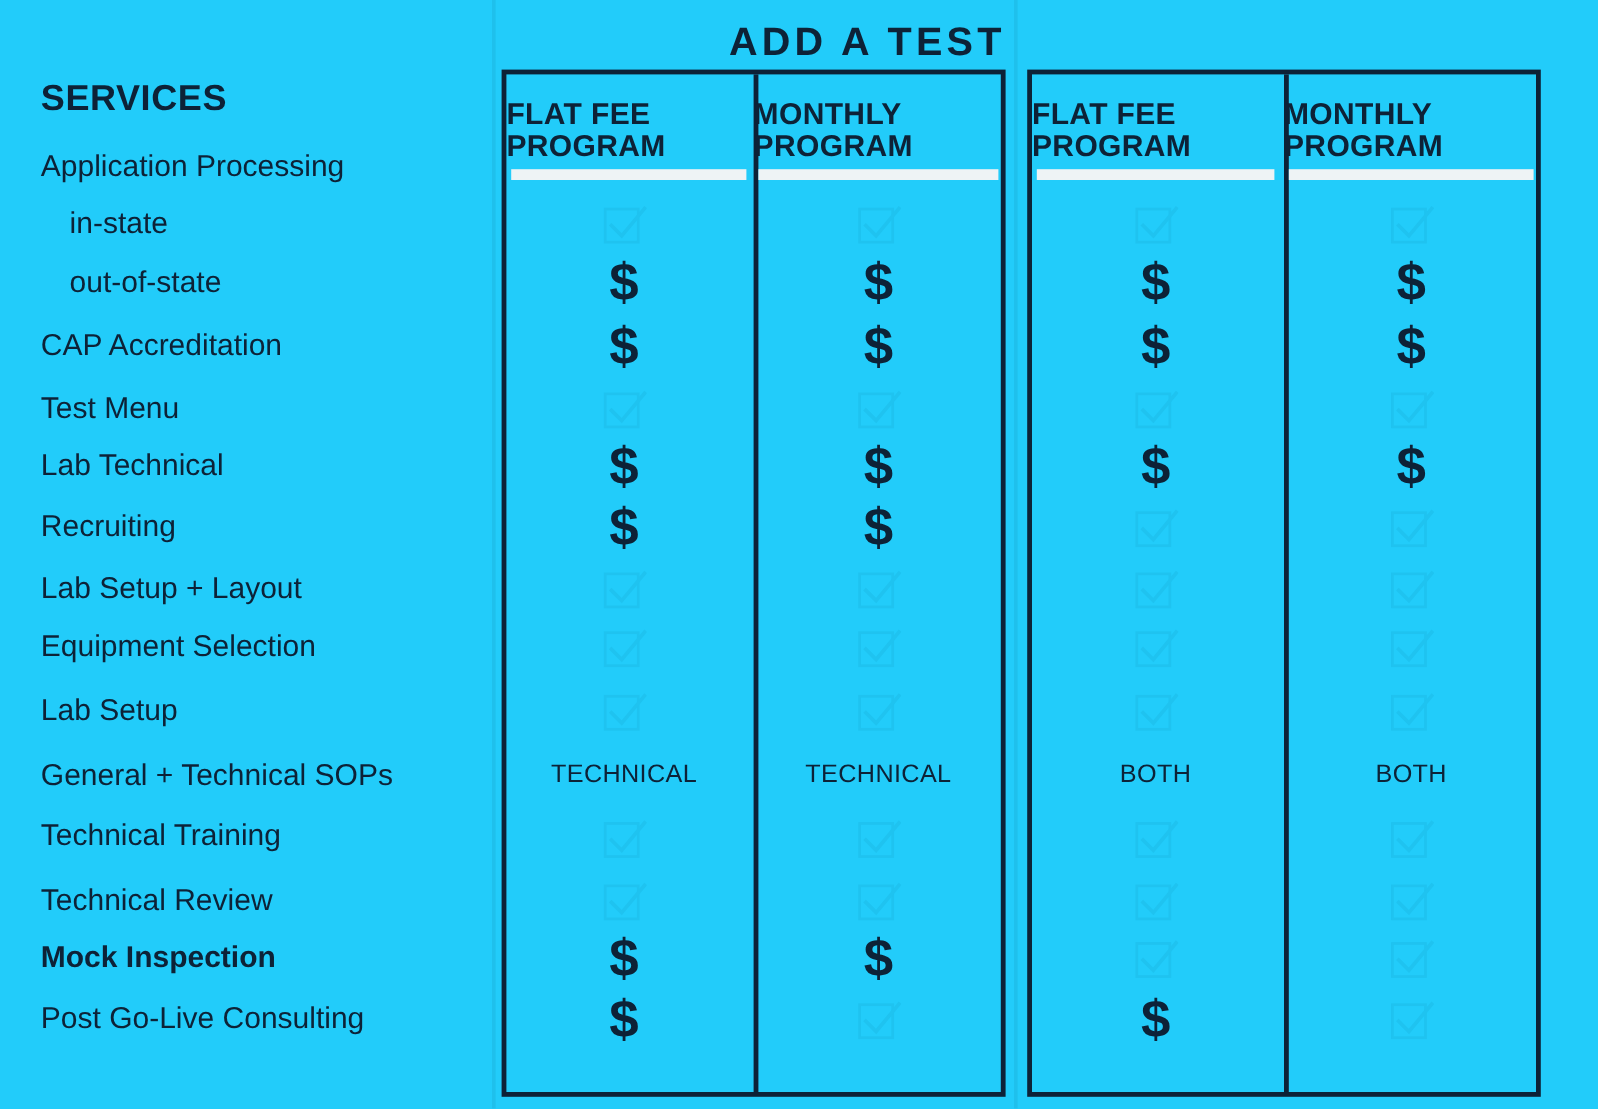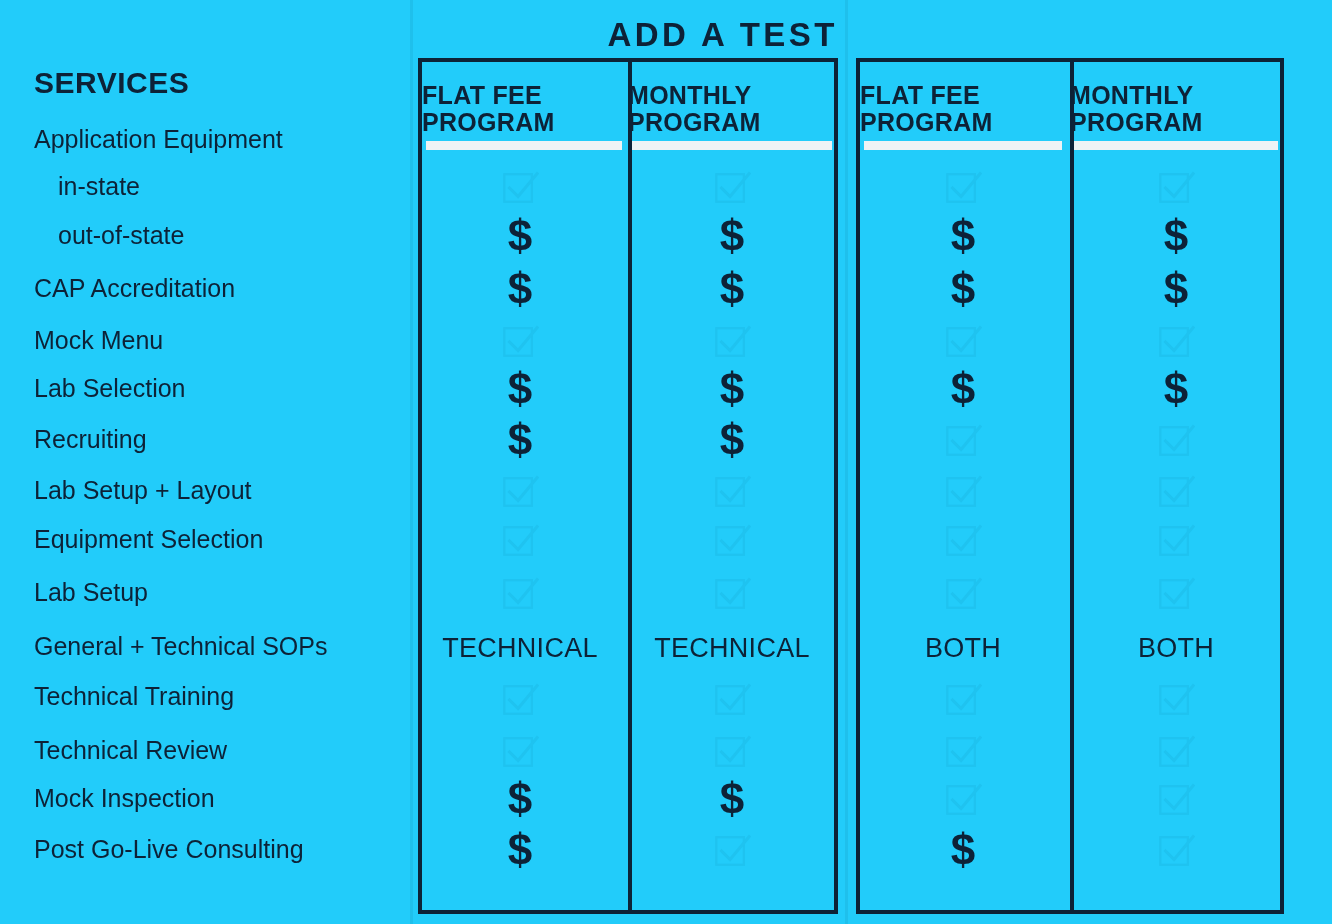--- a/index.html
+++ b/index.html
@@ -110,21 +110,21 @@
     color: #0d2237;
     line-height: 1;
   }
   .cell .money {
     font-size: 44px;
     font-weight: bold;
     color: #0d2237;
     letter-spacing: 0;
   }
   .cell .word {
-    font-size: 27px;
+    font-size: 21px;
     font-weight: normal;
     color: #0d2237;
     letter-spacing: 0.3px;
   }
   .cell .check-icon {
     display: inline-block;
     width: 38px;
     height: 38px;
     vertical-align: middle;
   }
@@ -134,34 +134,34 @@
 <body>
 
 <div id="page">
 
   <div class="page-edge" style="left:410px;"></div>
   <div class="page-edge" style="left:845px;"></div>
 
   <div id="services-panel">
     <div id="services-title">SERVICES</div>
     <div id="services-list">
-        <div class="svc-label" style="top: 127px;">Application Equipment</div>
+        <div class="svc-label" style="top: 127px;">Application Processing</div>
         <div class="svc-label indent" style="top: 174px;">in-state</div>
         <div class="svc-label indent" style="top: 223px;">out-of-state</div>
         <div class="svc-label" style="top: 276px;">CAP Accreditation</div>
-        <div class="svc-label" style="top: 328px;">Mock Menu</div>
-        <div class="svc-label" style="top: 376px;">Lab Selection</div>
+        <div class="svc-label" style="top: 328px;">Test Menu</div>
+        <div class="svc-label" style="top: 376px;">Lab Technical</div>
         <div class="svc-label" style="top: 427px;">Recruiting</div>
         <div class="svc-label" style="top: 478px;">Lab Setup + Layout</div>
         <div class="svc-label" style="top: 527px;">Equipment Selection</div>
         <div class="svc-label" style="top: 580px;">Lab Setup</div>
         <div class="svc-label" style="top: 634px;">General + Technical SOPs</div>
         <div class="svc-label" style="top: 684px;">Technical Training</div>
         <div class="svc-label" style="top: 738px;">Technical Review</div>
-        <div class="svc-label" style="top: 786px;">Mock Inspection</div>
+        <div class="svc-label" style="top: 786px; font-weight: bold;">Mock Inspection</div>
         <div class="svc-label" style="top: 837px;">Post Go-Live Consulting</div>
       </div>
   </div>
 
   <div class="group-title" id="group-title-0" style="left:418px;width:420px;">ADD A TEST</div>
 
   <div class="group-frame" id="frame-0" style="left:418px;width:420px;">
     <div class="col-divider" style="left:206px;"></div>
   </div>
   <div class="group-frame" id="frame-1" style="left:856px;width:428px;">

